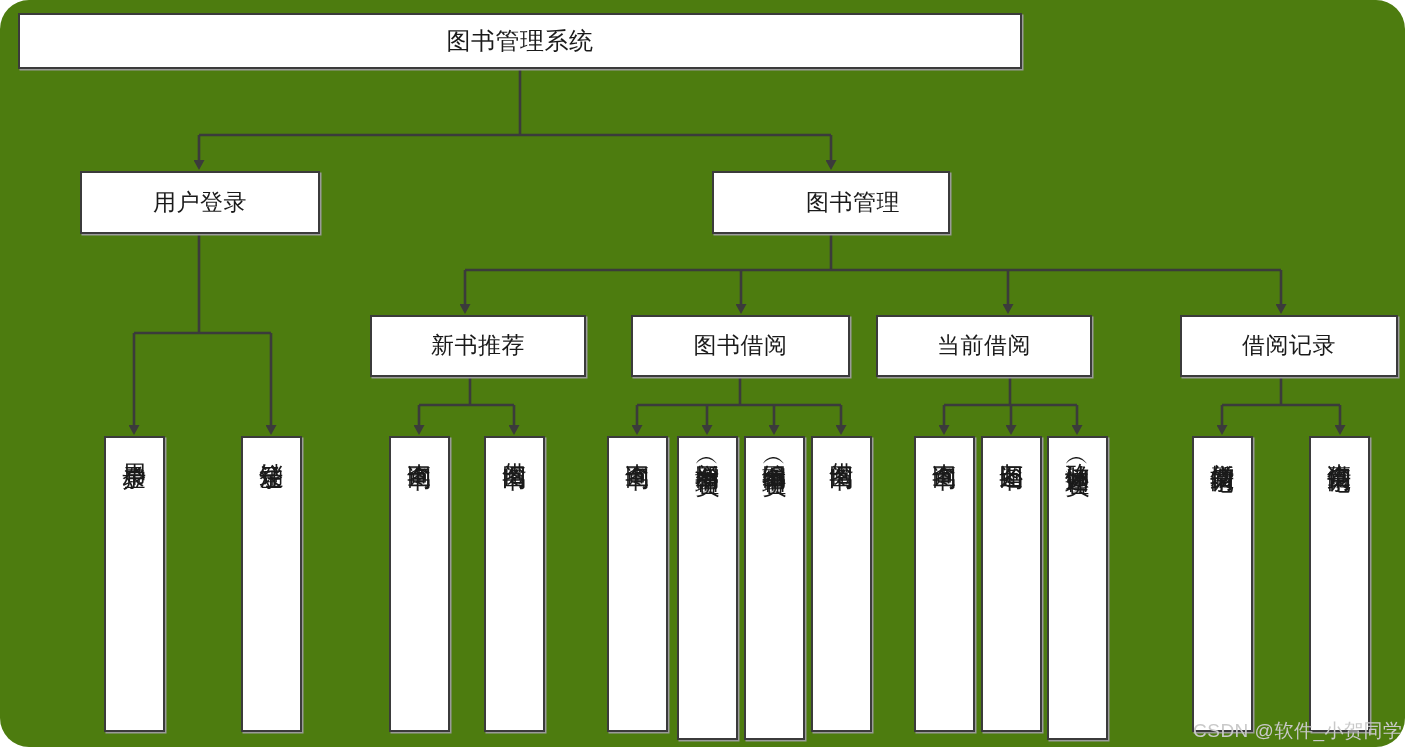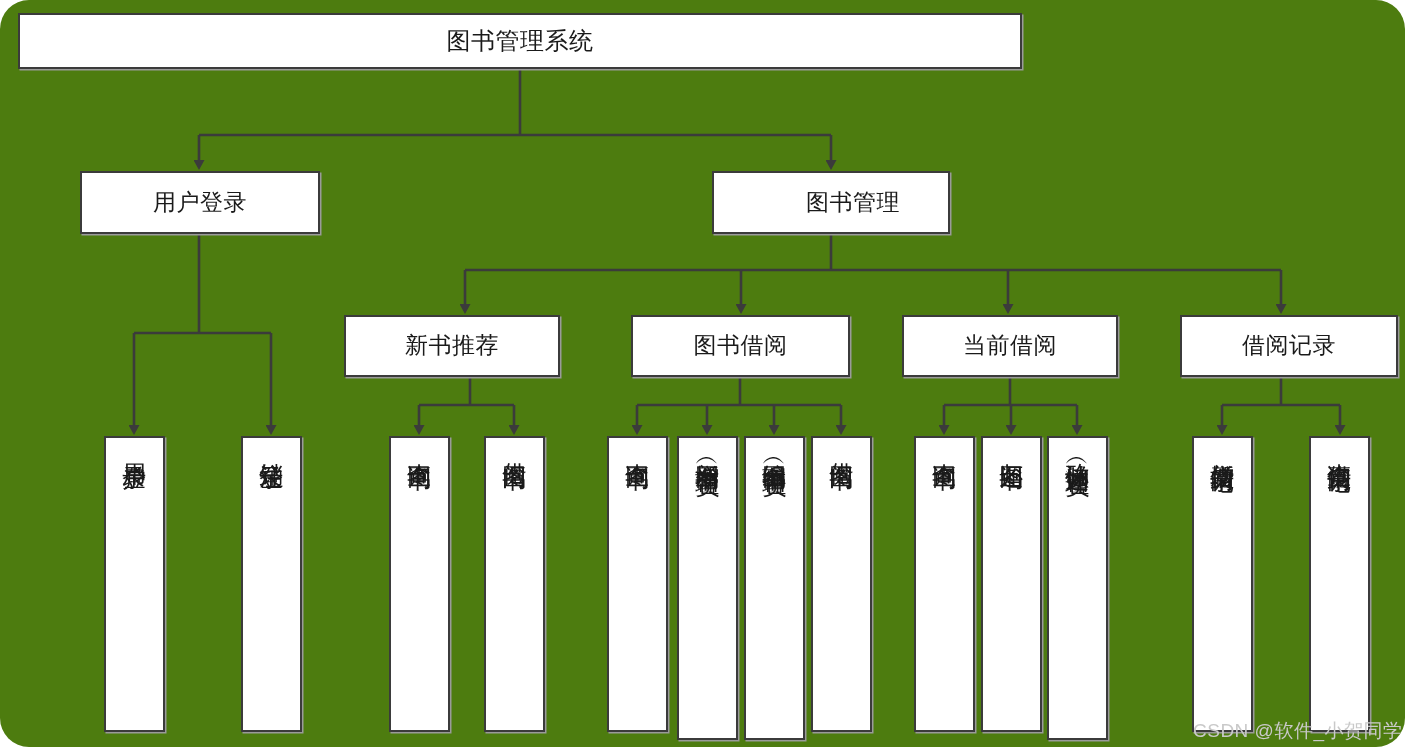--- a/index.html
+++ b/index.html
@@ -131,27 +131,27 @@
     <span class="label">图书管理系统</span>
   </div>
 
   <div class="node horiz" style="left:80px; top:171px; width:240px; height:63px;">
     <span class="label">用户登录</span>
   </div>
   <div class="node horiz" style="left:712px; top:171px; width:238px; height:63px;padding-left:44px;">
     <span class="label">图书管理</span>
   </div>
 
-  <div class="node horiz" style="left:344px; top:315px; width:216px; height:62px;">
+  <div class="node horiz" style="left:370px; top:315px; width:216px; height:62px;">
     <span class="label">新书推荐</span>
   </div>
   <div class="node horiz" style="left:631px; top:315px; width:219px; height:62px;justify-content:center;">
     <span class="label">图书借阅</span>
   </div>
-  <div class="node horiz" style="left:902px; top:315px; width:216px; height:62px;">
+  <div class="node horiz" style="left:876px; top:315px; width:216px; height:62px;">
     <span class="label">当前借阅</span>
   </div>
   <div class="node horiz" style="left:1172px; top:315px; width:218px; height:62px;margin-left:8px;">
     <span class="label">借阅记录</span>
   </div>
 
   <div class="node vert" style="left:104px; top:436px; width:61px; height:296px;">
     <span class="label">用户登录</span>
   </div>
   <div class="node vert" style="left:241px; top:436px; width:61px; height:296px;">

